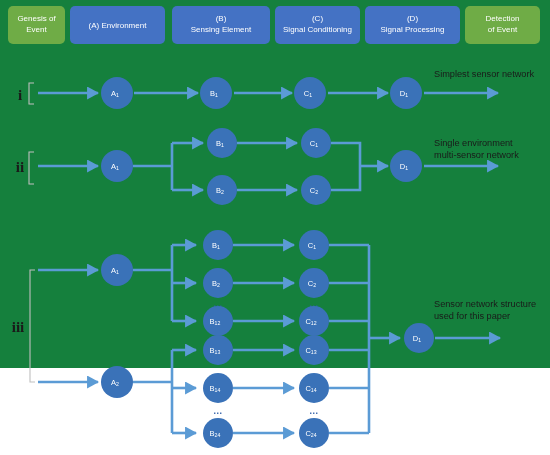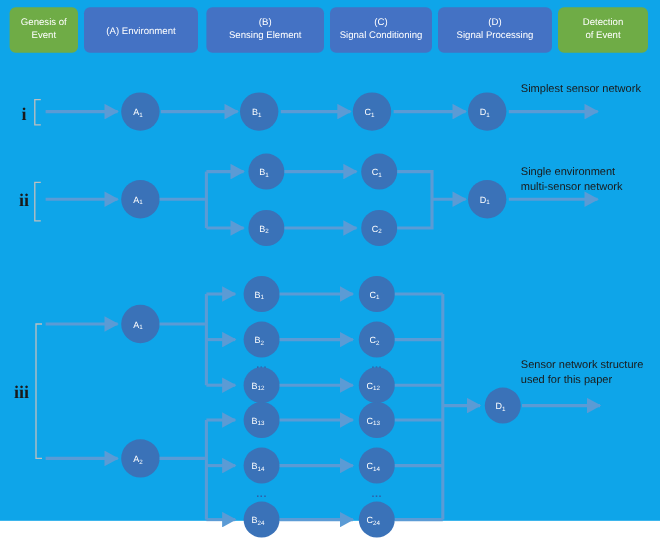--- a/index.html
+++ b/index.html
@@ -1,18 +1,18 @@
 <!DOCTYPE html>
 <html><head>
 <meta charset="utf-8">
 <style>
   html,body{margin:0;padding:0;background:#ffffff;}
   body{width:550px;height:455px;overflow:hidden;
        font-family:"Liberation Sans", sans-serif;}
-  #stage{position:relative;width:550px;height:434px;background:#0ea5e9;}
+  #stage{position:relative;width:550px;height:368px;background:#15803d;}
   svg{display:block;}
   .hdr-text{fill:#ffffff;font-size:8px;font-family:"Liberation Sans",sans-serif;text-anchor:middle;}
   .node-text{fill:#ffffff;font-size:7.5px;font-family:"Liberation Sans",sans-serif;text-anchor:middle;dominant-baseline:middle;}
   .node-sub{font-size:5.2px;}
   .roman{fill:#1a1a1a;font-size:15px;font-weight:bold;font-family:"Liberation Serif",serif;text-anchor:middle;}
   .caption{fill:#1a1a1a;font-size:9.2px;font-family:"Liberation Sans",sans-serif;}
   .ell{fill:#2f5fa8;font-size:9px;font-weight:bold;text-anchor:middle;letter-spacing:0.5px;}
 </style>
 </head>
 <body>

